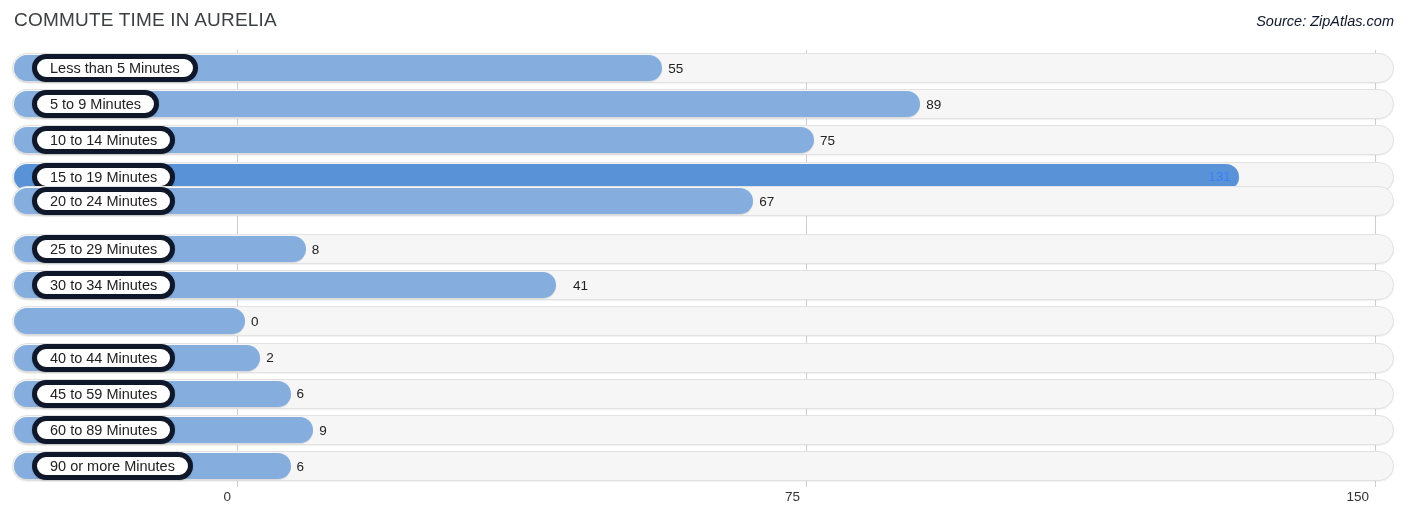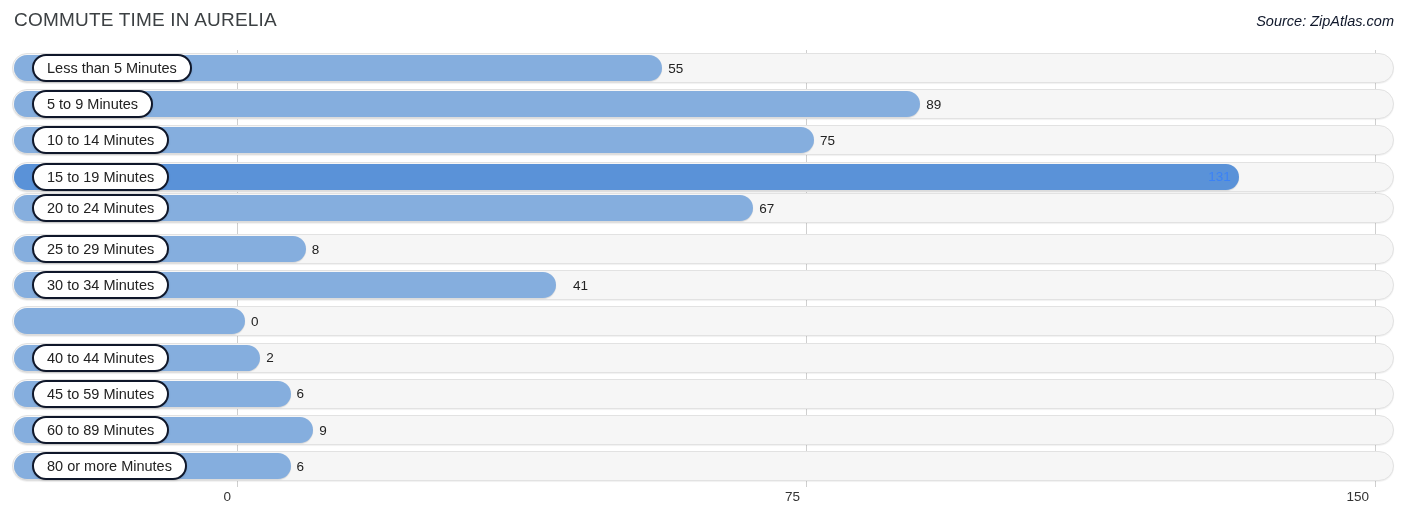--- a/index.html
+++ b/index.html
@@ -78,21 +78,21 @@
   .bar.hi { background: #5a92d8; }
 
   .pill {
     position: absolute;
     left: 20px; top: 1px;
     height: 28px;
     display: flex;
     align-items: center;
     padding: 0 13px;
     background: #ffffff;
-    border: 2px solid #0f172a;
+    border: 5px solid #0f172a;
     border-radius: 14px;
     font-size: 14.5px;
     color: #222;
     white-space: nowrap;
     box-shadow: 0 1px 2px rgba(0,0,0,0.13);
   }
 
   .value {
     position: absolute;
     top: 0; height: 30px;
@@ -152,21 +152,21 @@
         <div class="bar" style="width: 800px;"></div>
         <div class="pill">10 to 14 Minutes</div>
         <div class="value" style="left: 808px;">75</div>
       </div>
       <div class="row" style="top: 111.6px;">
         <div class="track"></div>
         <div class="bar hi" style="width: 1224.85px;"></div>
         <div class="pill">15 to 19 Minutes</div>
         <div class="value inside" style="left: 1172.85px; width: 46px;">131</div>
       </div>
-      <div class="row" style="top: 143px;">
+      <div class="row" style="top: 136px;">
         <div class="track"></div>
         <div class="bar" style="width: 739.307px;"></div>
         <div class="pill">20 to 24 Minutes</div>
         <div class="value" style="left: 747.307px;">67</div>
       </div>
       <div class="row" style="top: 184px;">
         <div class="track"></div>
         <div class="bar" style="width: 291.693px;"></div>
         <div class="pill">25 to 29 Minutes</div>
         <div class="value" style="left: 299.693px;">8</div>
@@ -196,21 +196,21 @@
       </div>
       <div class="row" style="top: 365px;">
         <div class="track"></div>
         <div class="bar" style="width: 299.28px;"></div>
         <div class="pill">60 to 89 Minutes</div>
         <div class="value" style="left: 307.28px;">9</div>
       </div>
       <div class="row" style="top: 401.2px;">
         <div class="track"></div>
         <div class="bar" style="width: 276.52px;"></div>
-        <div class="pill">80 or more Minutes</div>
+        <div class="pill">90 or more Minutes</div>
         <div class="value" style="left: 284.52px;">6</div>
       </div>
     </div>
 </div>
 
 <div id="axis">
     <div class="tick" style="left: 237px;">0</div>
     <div class="tick" style="left: 806px;">75</div>
     <div class="tick" style="left: 1375px;">150</div>
   </div>

